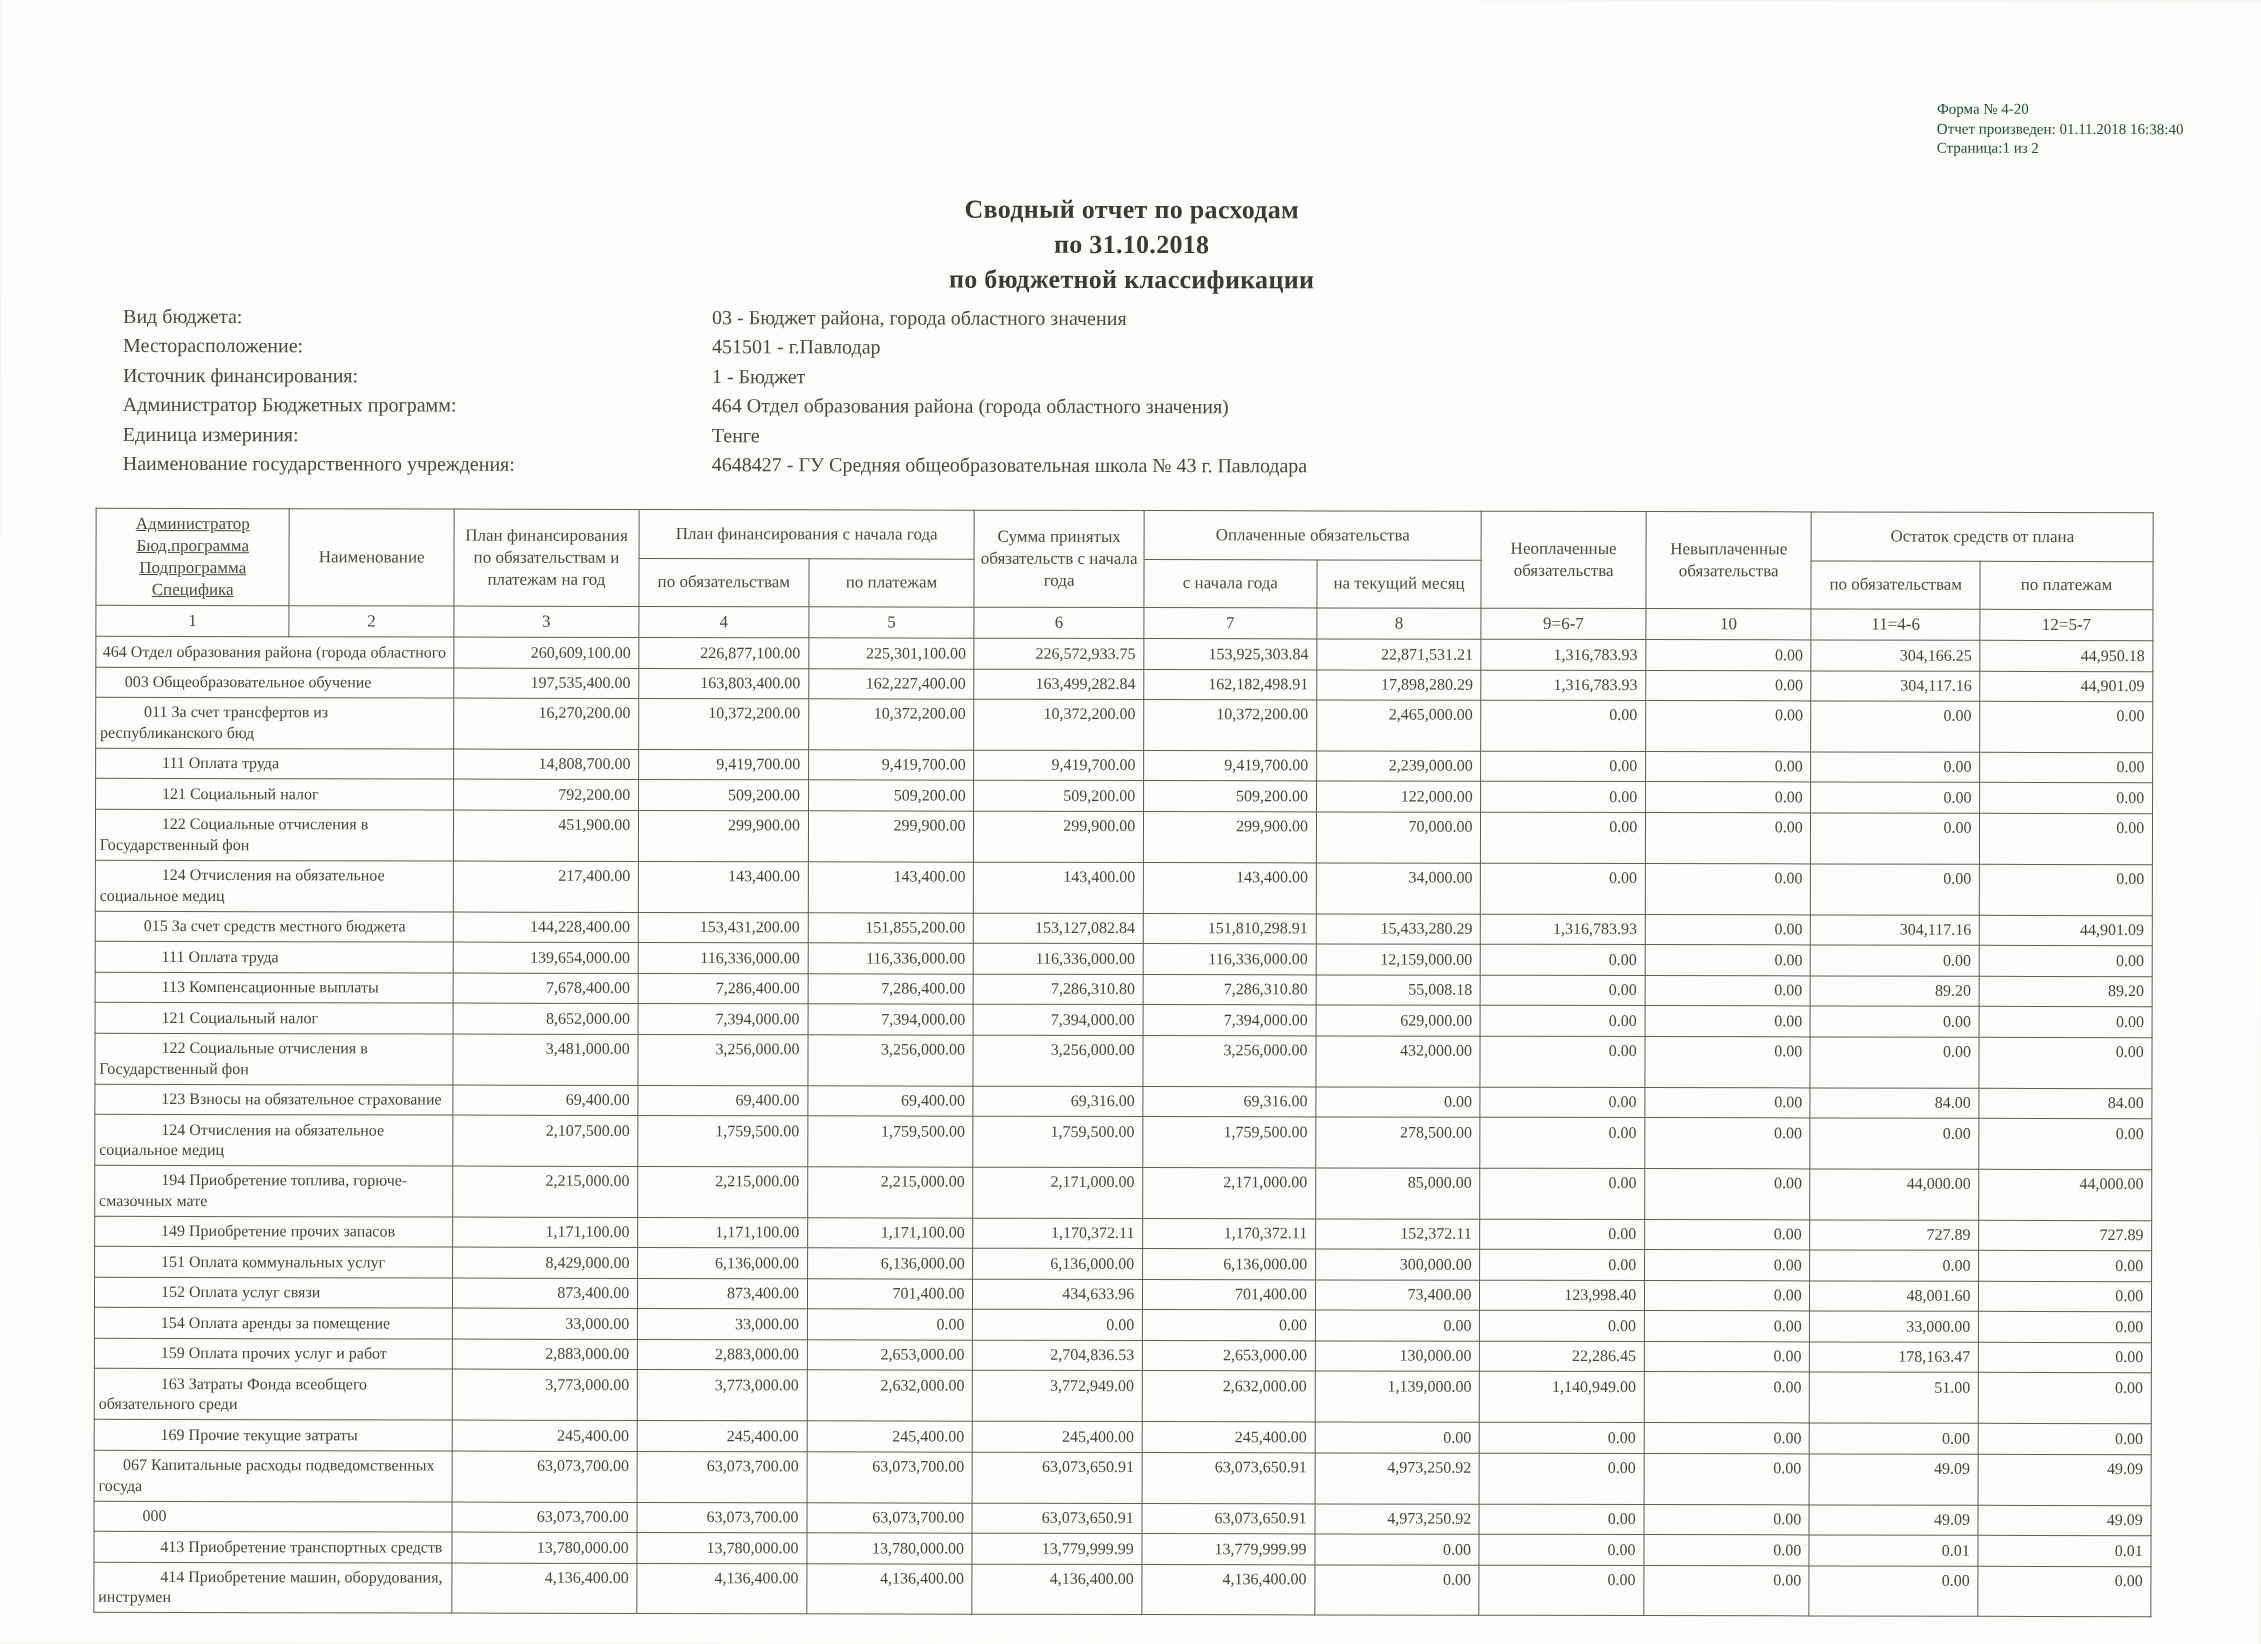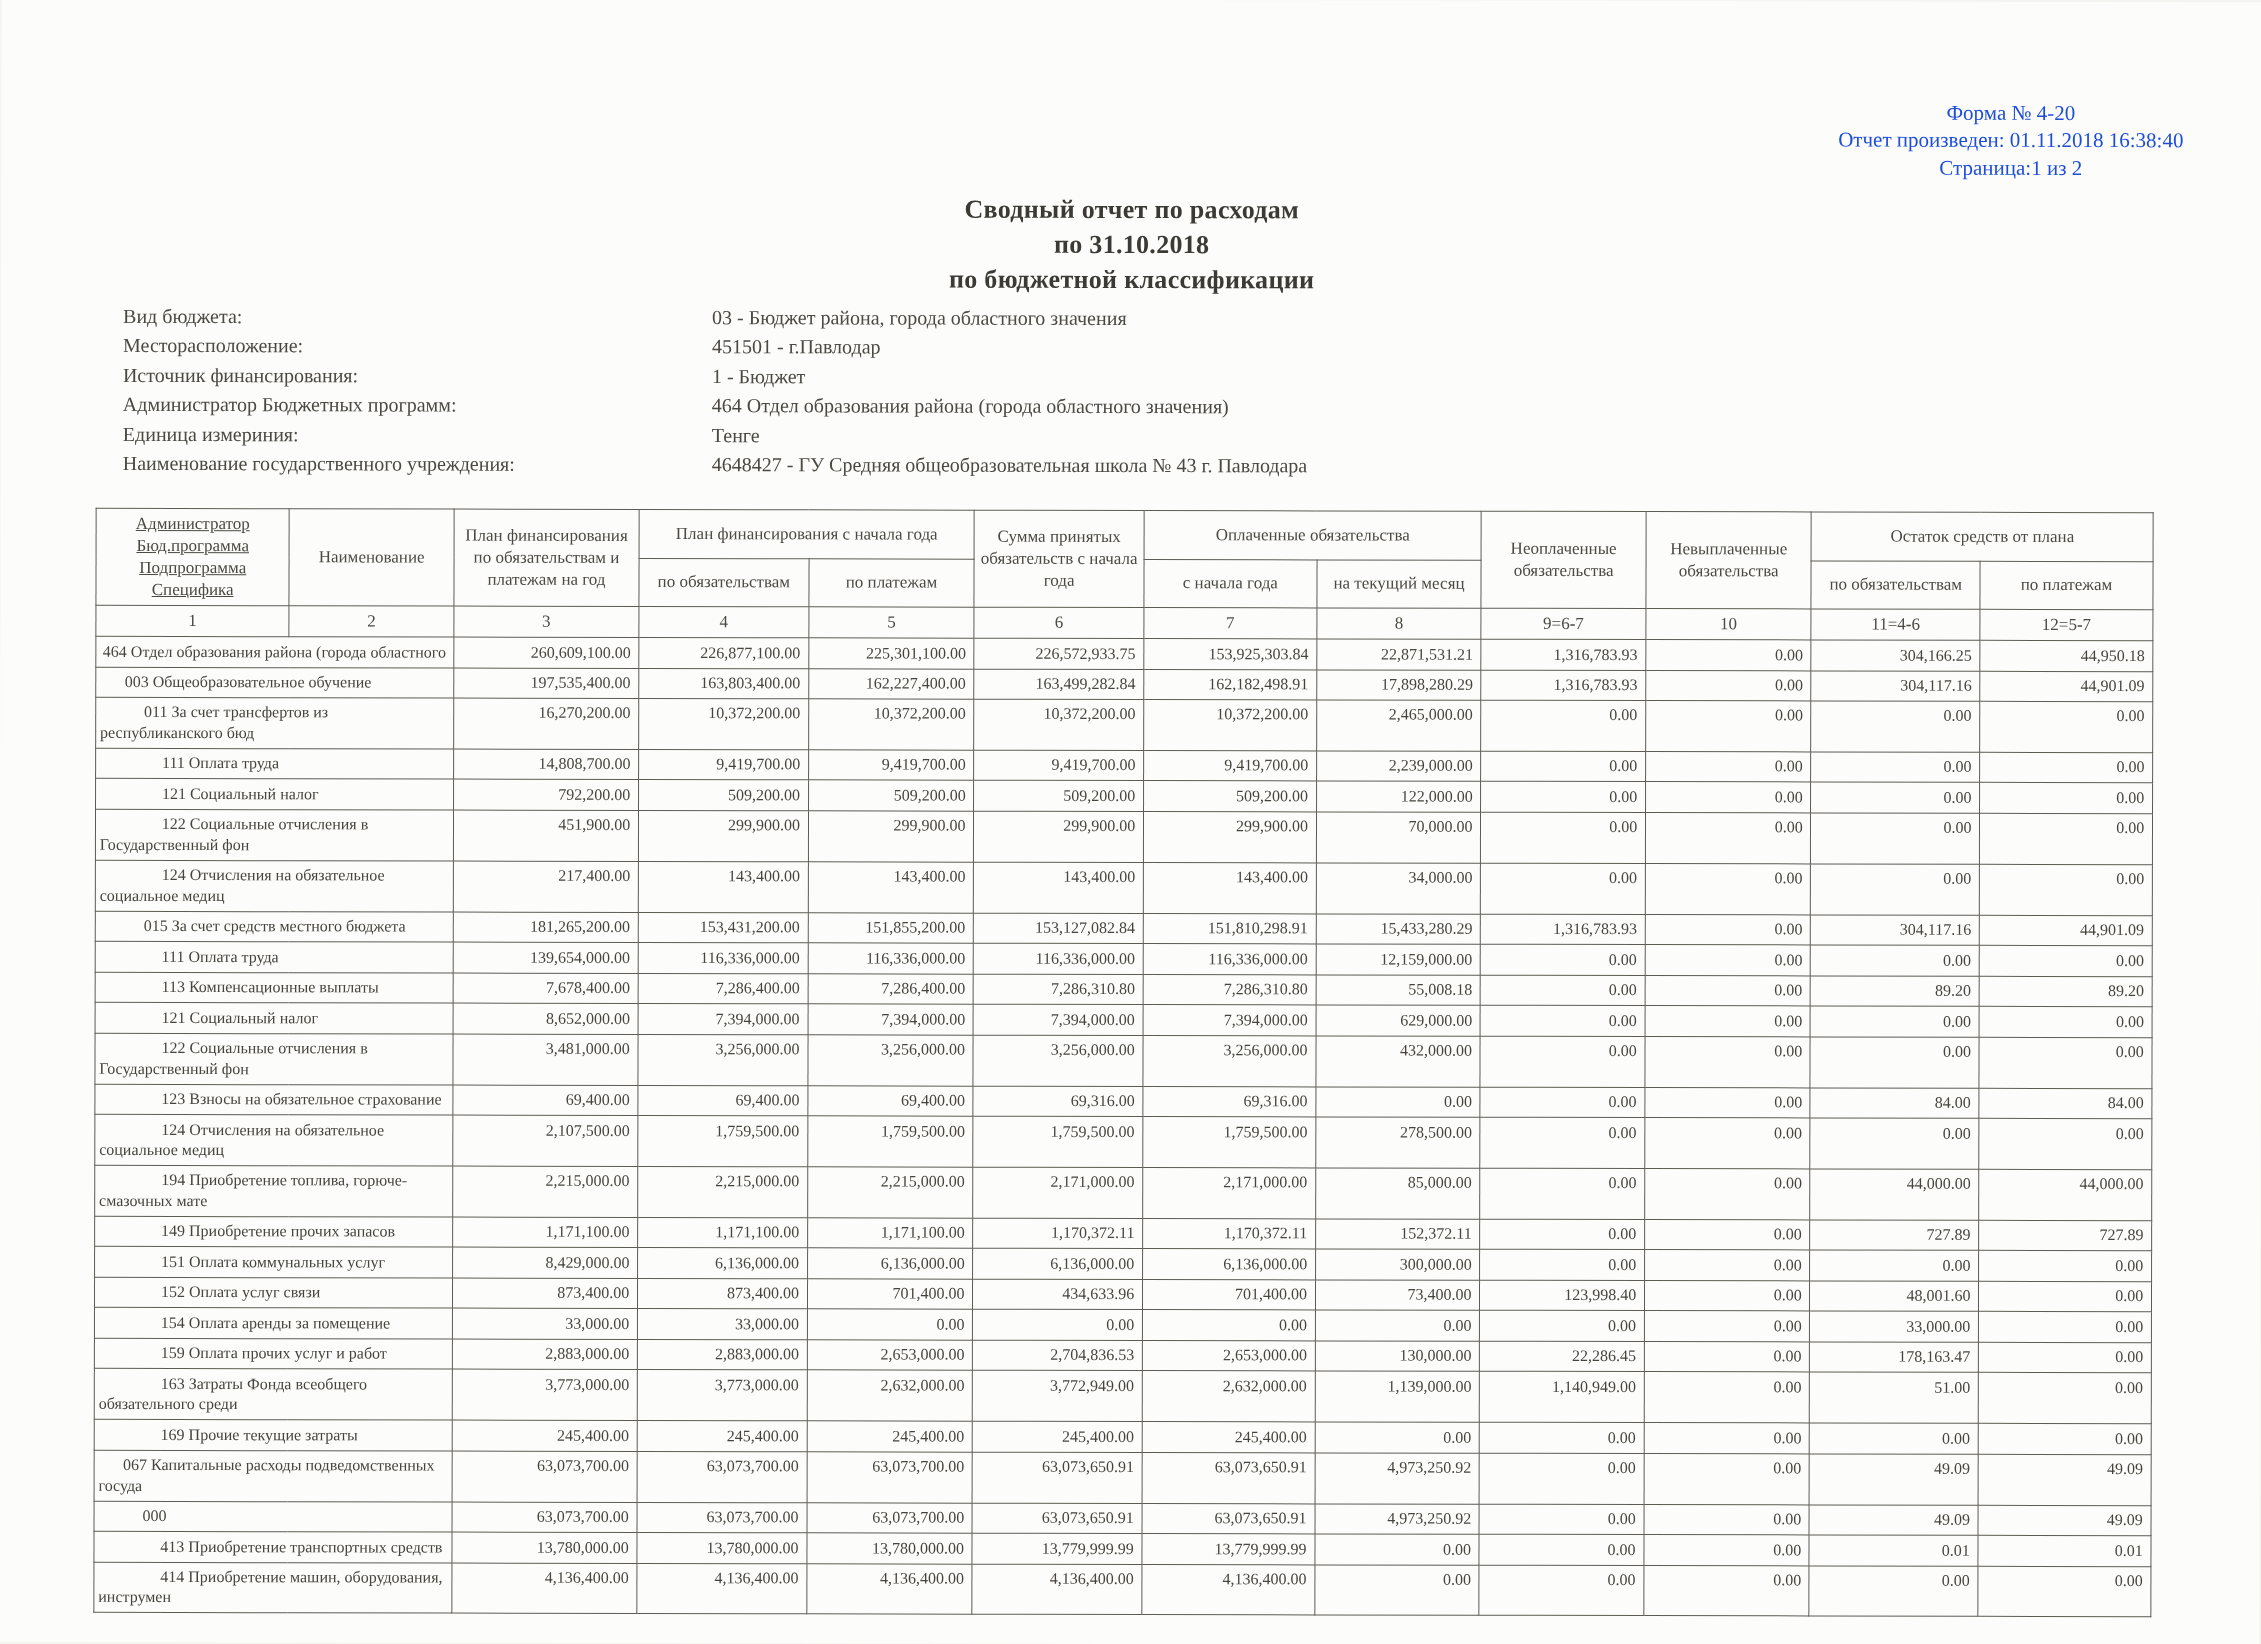--- a/index.html
+++ b/index.html
@@ -12,23 +12,23 @@
   .sheet {
     position: relative;
     width: 2261px; height: 1644px;
     background: #fcfcfa;
     color: #45433c;
     transform: rotate(0.12deg);
   }
   
   .form-info {
     position: absolute; top: 98px; right: 79px;
-    text-align: center;
-    font-size: 21px; line-height: 1.3;
-    color: #1d4ed8;
+    text-align: left;
+    font-size: 15px; line-height: 1.3;
+    color: #14532d;
   }
   
   .title {
     position: absolute; top: 192px; left: 0; width: 100%;
     text-align: center;
     font-weight: bold;
     font-size: 26px; line-height: 1.35;
     color: #3c3a34;
     letter-spacing: 0.3px;
   }
@@ -266,21 +266,21 @@
           <td class="num">143,400.00</td>
           <td class="num">143,400.00</td>
           <td class="num">34,000.00</td>
           <td class="num">0.00</td>
           <td class="num">0.00</td>
           <td class="num">0.00</td>
           <td class="num">0.00</td>
         </tr>
         <tr>
           <td class="lbl lvl2" colspan="2">015  За счет средств местного бюджета</td>
-          <td class="num">181,265,200.00</td>
+          <td class="num">144,228,400.00</td>
           <td class="num">153,431,200.00</td>
           <td class="num">151,855,200.00</td>
           <td class="num">153,127,082.84</td>
           <td class="num">151,810,298.91</td>
           <td class="num">15,433,280.29</td>
           <td class="num">1,316,783.93</td>
           <td class="num">0.00</td>
           <td class="num">304,117.16</td>
           <td class="num">44,901.09</td>
         </tr>

